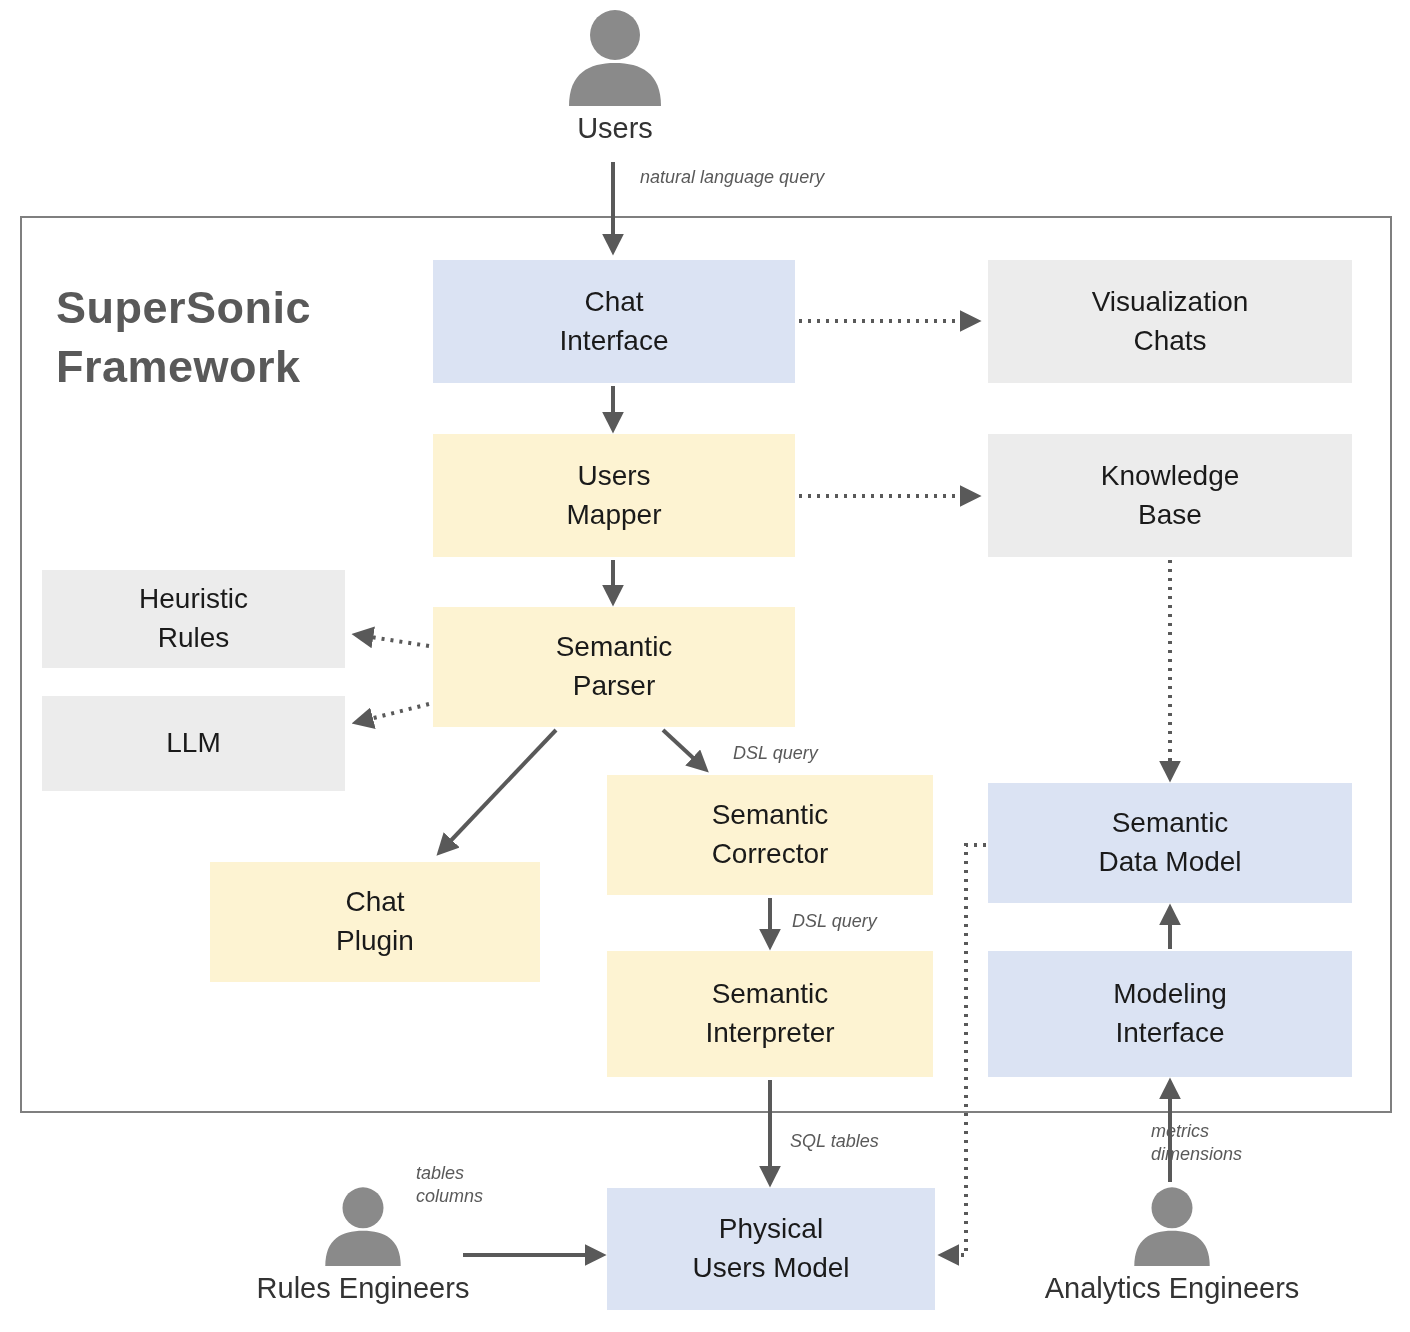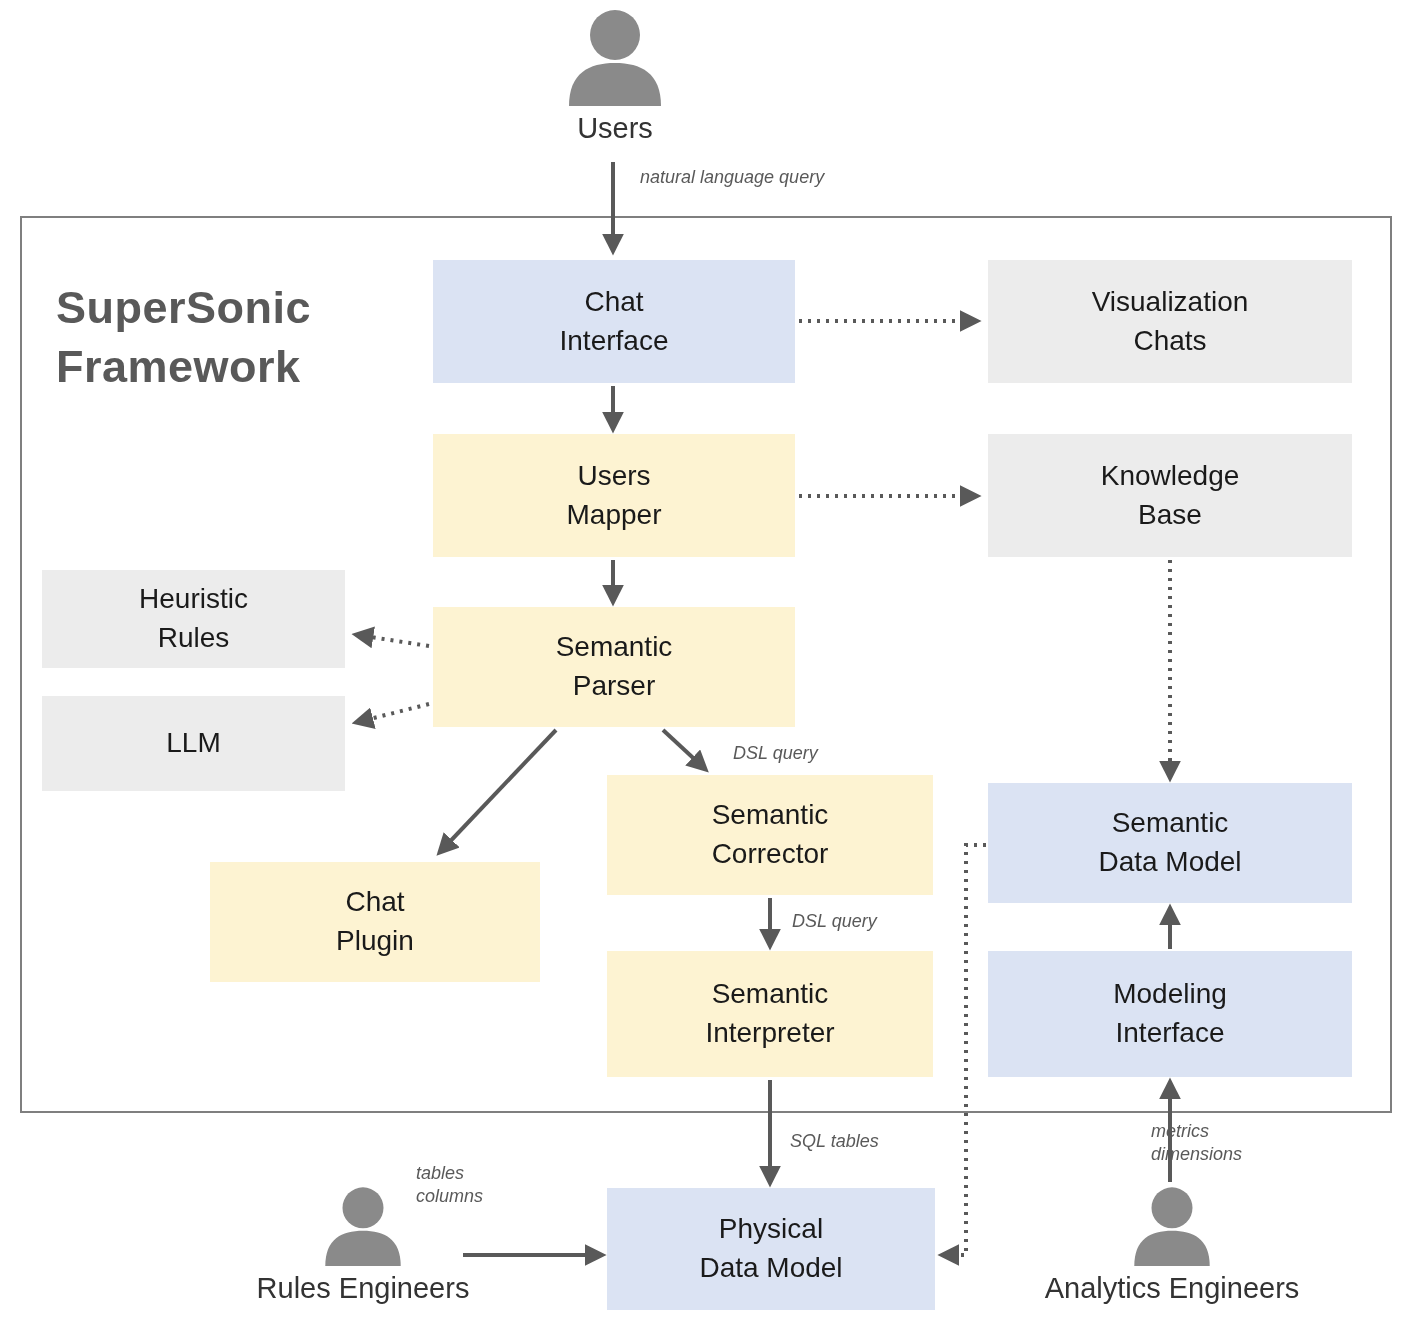--- a/index.html
+++ b/index.html
@@ -158,21 +158,21 @@
   <div class="node blue" style="left:988px; top:783px; width:364px; height:120px;">
     <span>Semantic
 Data Model</span>
   </div>
   <div class="node blue" style="left:988px; top:951px; width:364px; height:126px;">
     <span>Modeling
 Interface</span>
   </div>
   <div class="node blue" style="left:607px; top:1188px; width:328px; height:122px;">
     <span>Physical
-Data Model</span>
+Users Model</span>
   </div>
 
   <div class="edge-label" style="left:640px; top:166px;">natural language query</div>
   <div class="edge-label" style="left:733px; top:742px;">DSL query</div>
   <div class="edge-label" style="left:792px; top:910px;">DSL query</div>
   <div class="edge-label" style="left:790px; top:1130px;">SQL tables</div>
   <div class="edge-label center" style="left:416px; top:1162px; width:200px;">tables
 columns</div>
   <div class="edge-label center" style="left:1151px; top:1120px; width:240px;">metrics
 dimensions</div>

